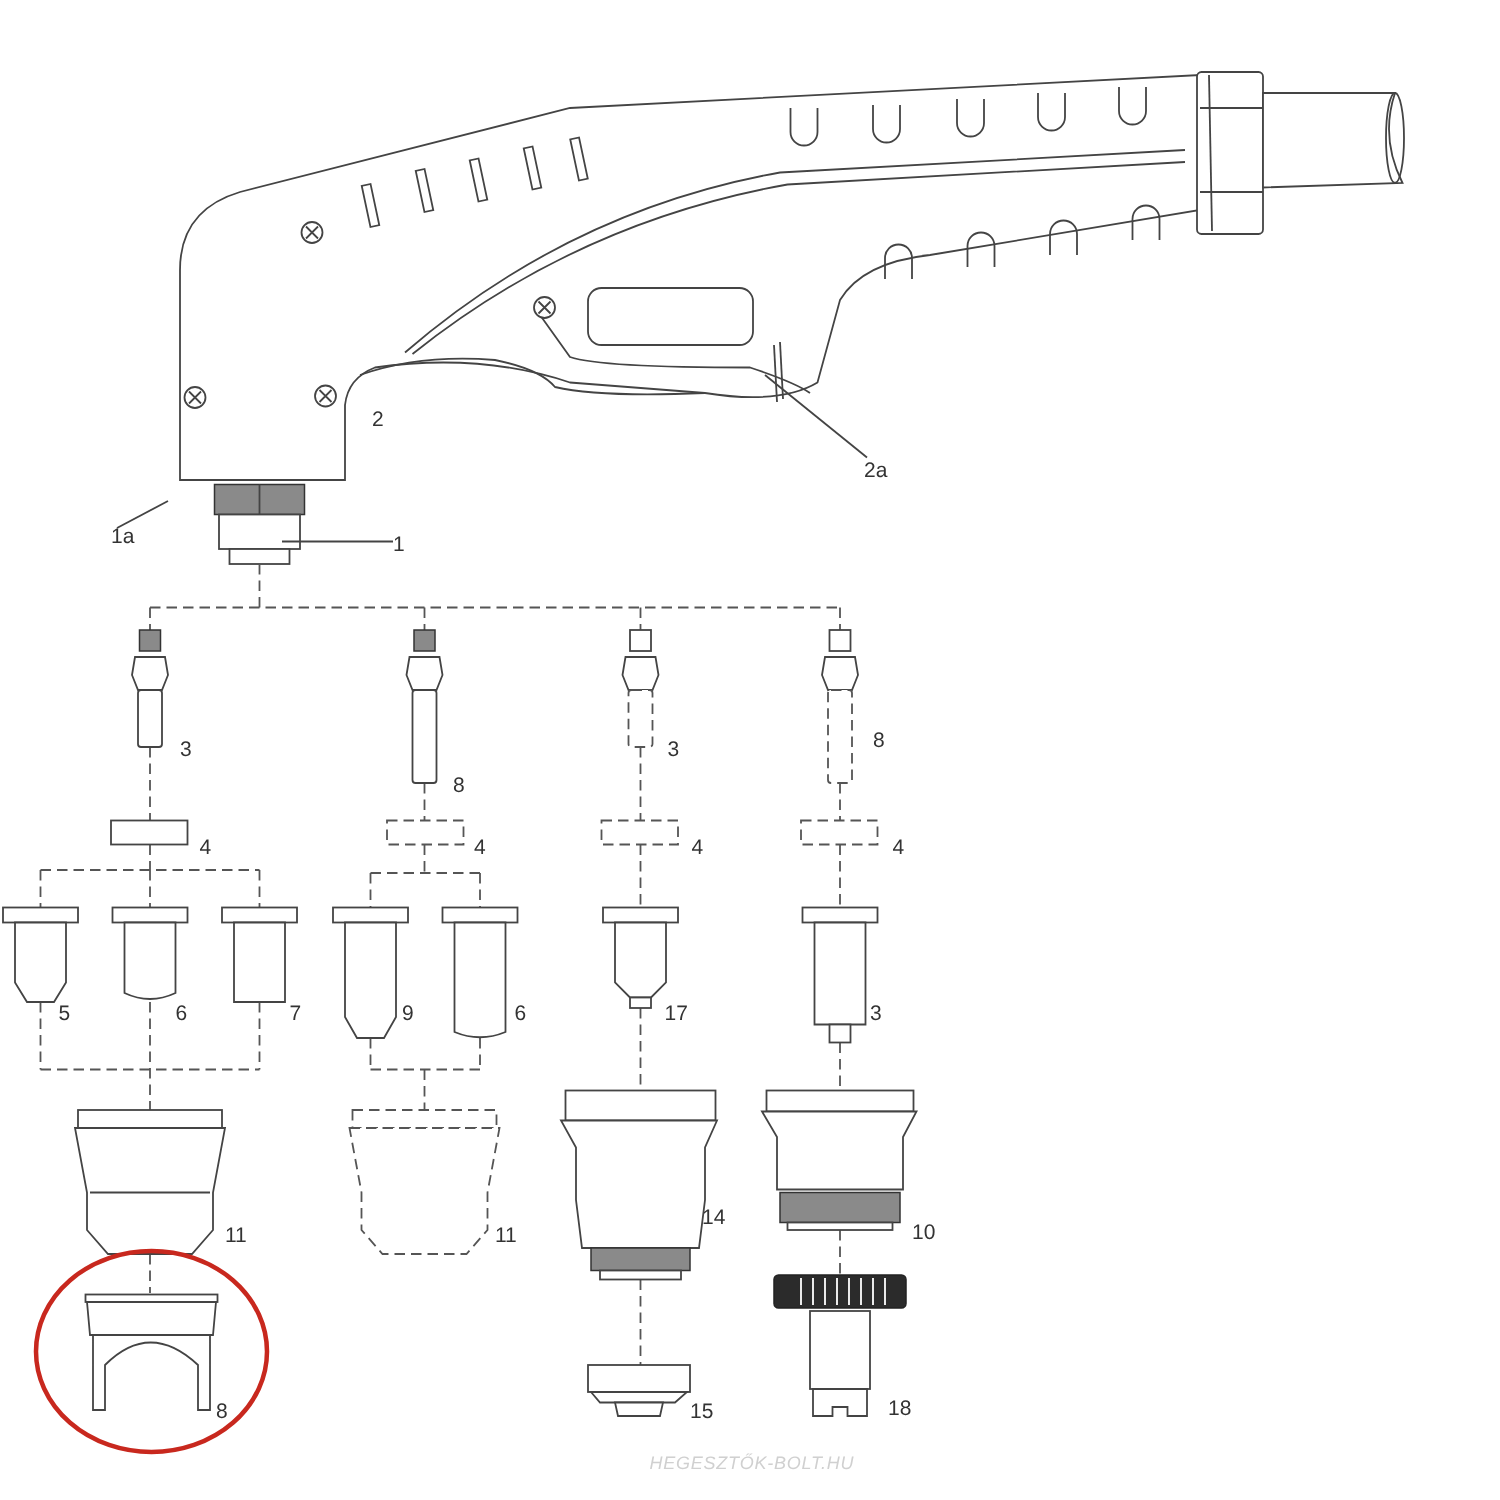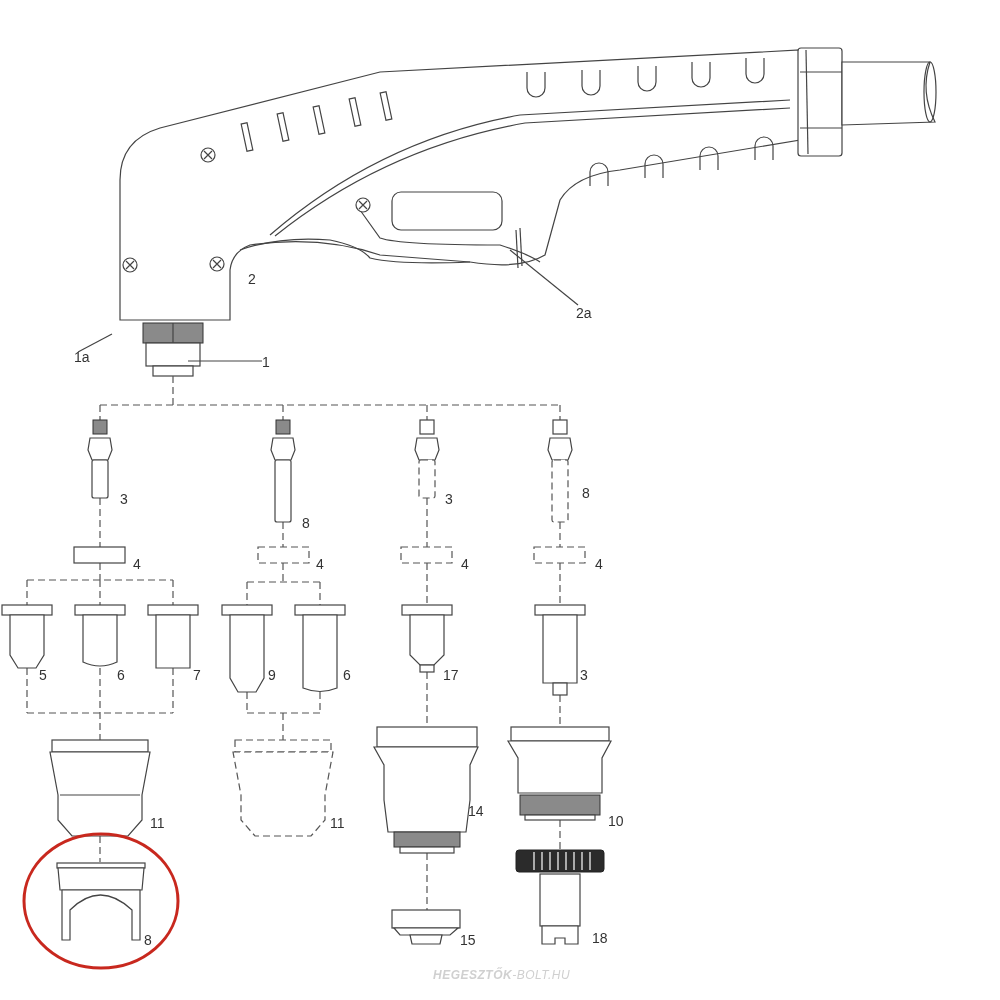--- a/index.html
+++ b/index.html
@@ -2,21 +2,21 @@
 <html><head>
 <meta charset="utf-8">
 <style>
   html, body { margin:0; padding:0; background:#ffffff; }
   body { width:1000px; height:1000px; position:relative; overflow:hidden;
          font-family:"Liberation Sans", sans-serif; }
   #diagram { position:absolute; left:0; top:0; width:1000px; height:1000px; }
   .lbl { position:absolute; font-size:14px; color:#333; line-height:1; }
   .wm { position:absolute; left:433px; top:968px; font-size:12px; font-style:italic;
         color:#d0d0d0; letter-spacing:0.5px; }
-  .wm b { font-weight:700; }
+  .wm b { font-weight:400; }
   svg .o { fill:#fff; stroke:#444; stroke-width:1.2; }
   svg .ln { fill:none; stroke:#444; stroke-width:1.2; }
   svg .d { fill:none; stroke:#555; stroke-width:1.2; stroke-dasharray:7 4; }
   svg .do { fill:#fff; stroke:#555; stroke-width:1.2; stroke-dasharray:7 4; }
   svg .thr { fill:#8a8a8a; stroke:#333; stroke-width:1; }
 </style>
 </head>
 <body>
 
 <svg id="diagram" viewBox="0 0 1000 1000" xmlns="http://www.w3.org/2000/svg">

